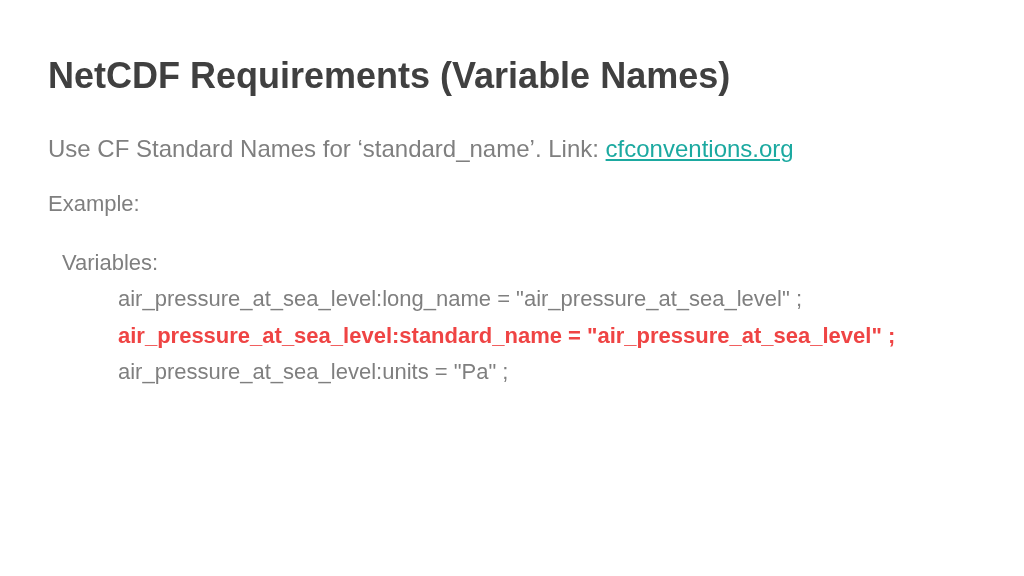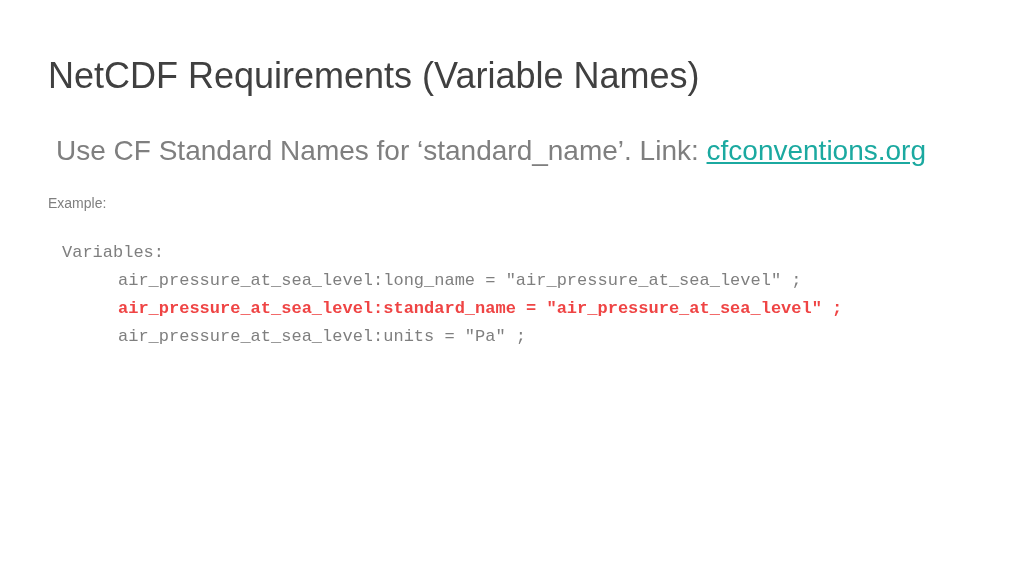--- a/index.html
+++ b/index.html
@@ -7,44 +7,42 @@
       width: 1024px;
       height: 576px;
       background: #ffffff;
       font-family: Arial, Helvetica, sans-serif;
       padding: 55px 48px;
       color: #595959;
     }
     .title {
       font-size: 36px;
       color: #404040;
-      font-weight: 400;
+      font-weight: 700;
       margin-bottom: 38px;
     }
     .subtitle {
-      font-size: 28px;
+      font-size: 24px;
       color: #7f7f7f;
       margin-bottom: 28px;
-      margin-left: 8px;
     }
     .link {
       color: #1ba9a0;
       text-decoration: underline;
     }
     .example-label {
-      font-size: 14px;
+      font-size: 22px;
       color: #7f7f7f;
       margin-bottom: 28px;
     }
     .code-block {
-      font-size: 17px;
+      font-size: 22px;
       color: #7f7f7f;
       line-height: 1.65;
       padding-left: 14px;
-      font-family: Liberation Mono, monospace;
     }
     .code-line-0 { padding-left: 0; }
     .code-line-1 { padding-left: 28px; }
     .code-line-2 { padding-left: 56px; }
     .bold { font-weight: 700; color: #ef4444; }
   </style>
 </head>
 <body>
 
 <h1 class="title">NetCDF Requirements (Variable Names)</h1>

